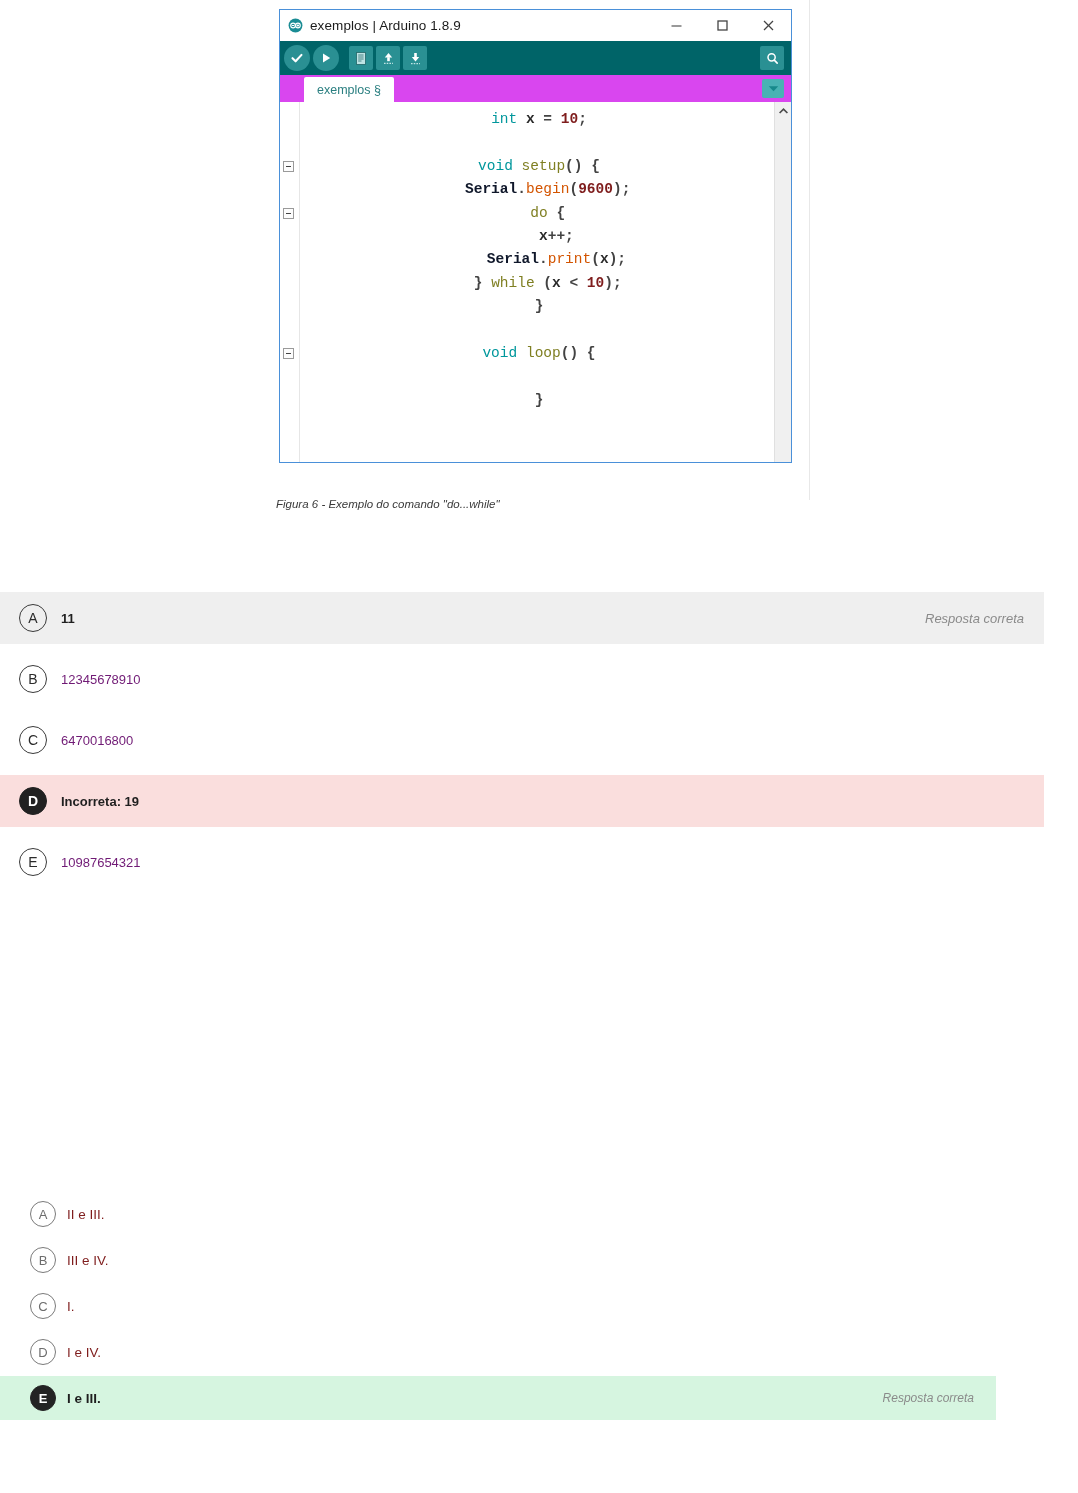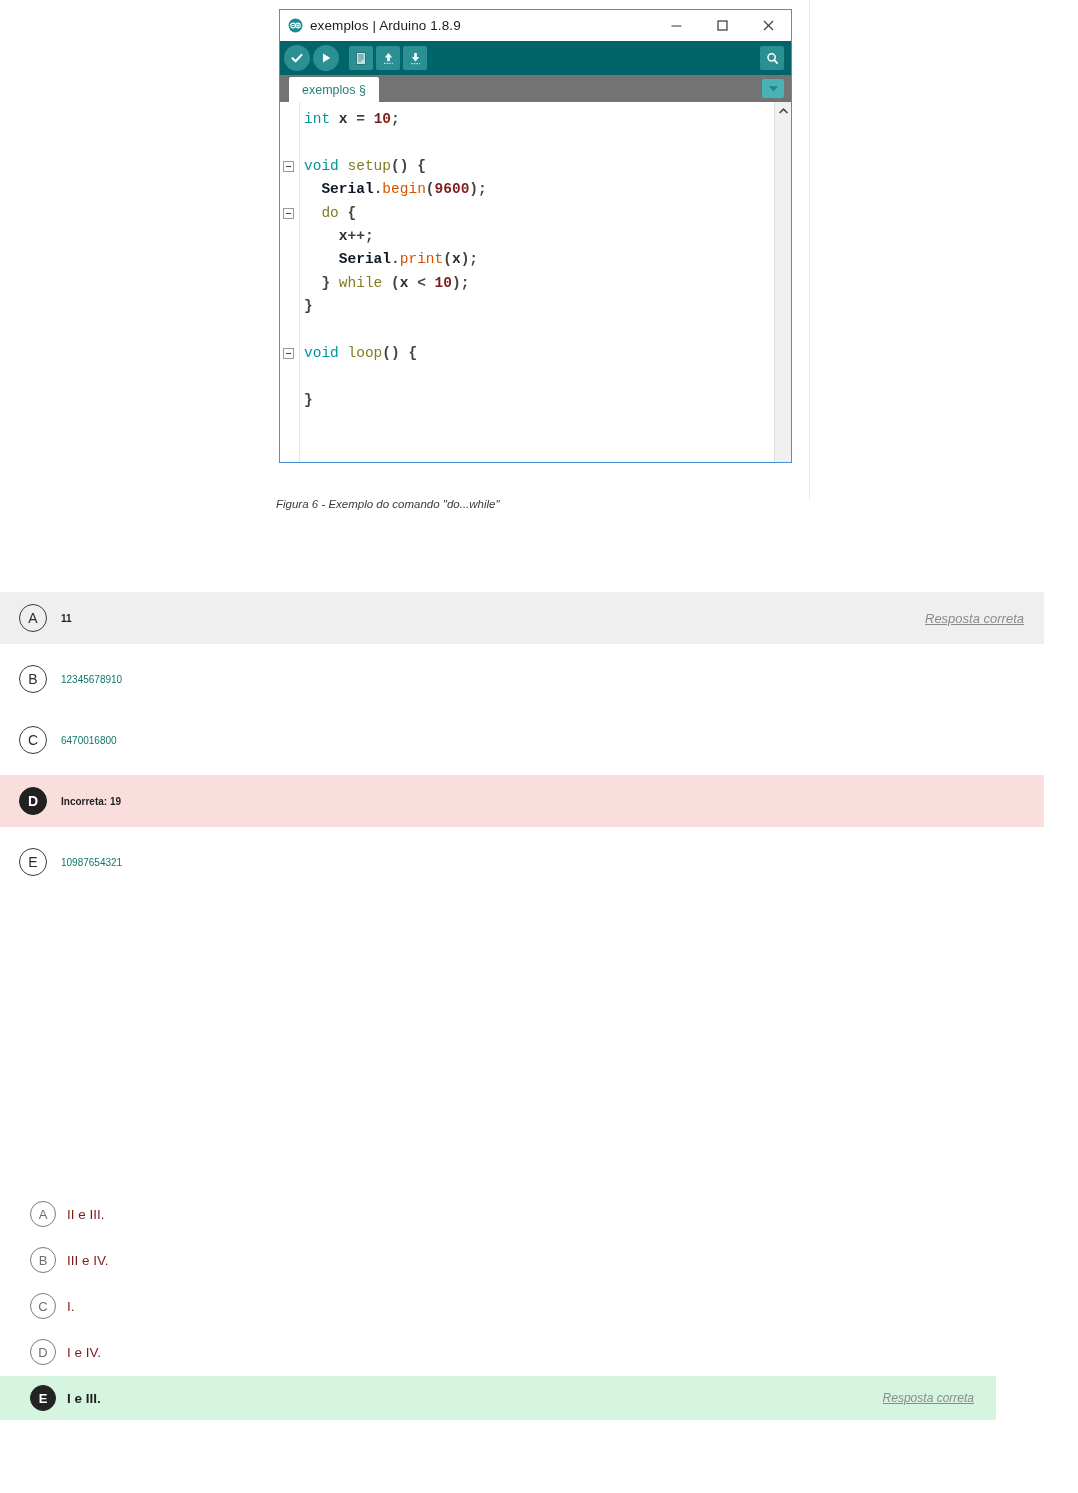--- a/index.html
+++ b/index.html
@@ -31,20 +31,21 @@
     position: absolute;
     left: 279px;
     top: 9px;
     width: 513px;
     height: 454px;
     background: #ffffff;
     border: 1px solid #4a90d9;
     box-sizing: border-box;
     display: flex;
     flex-direction: column;
+    text-align: center;
   }
 
   .ide-titlebar {
     height: 31px;
     background: #ffffff;
     display: flex;
     align-items: center;
     padding-left: 8px;
     box-sizing: border-box;
     flex: 0 0 auto;
@@ -120,24 +121,24 @@
     position: absolute;
     right: 7px;
     width: 24px; height: 24px;
     border-radius: 2px;
     background: #2a9093;
     display: flex; align-items: center; justify-content: center;
   }
 
   .ide-tabbar {
     height: 27px;
-    background: #737373;
+    background: #d946ef;
     display: flex;
     align-items: flex-end;
-    padding-left: 9px;
+    padding-left: 24px;
     box-sizing: border-box;
     flex: 0 0 auto;
     position: relative;
   }
   .sketch-tab {
     height: 25px;
     background: #ffffff;
     color: #2a7f80;
     font-size: 12.5px;
     display: flex;
@@ -278,42 +279,41 @@
   }
   #block-2 .opt-badge.filled {
     background: #232323;
     border-color: #232323;
     color: #ffffff;
     font-weight: bold;
   }
 
   .opt-text {
     font-size: 14.5px;
-    color: #0f766e;
-    white-space: nowrap;
-  }
-  #block-1 .opt-text { font-size: 10px; }
+    color: #701a75;
+    white-space: nowrap;
+  }
+  #block-1 .opt-text { font-size: 13px; }
   #block-1 .opt-row.highlight-gray .opt-text,
   #block-1 .opt-row.highlight-red  .opt-text {
     color: #1f1f1f;
     font-weight: bold;
   }
   #block-2 .opt-text { font-size: 13.5px; color: #7f1d1d; }
   #block-2 .opt-row.highlight-green .opt-text {
     color: #1f1f1f;
     font-weight: bold;
   }
 
   .opt-status {
     margin-left: auto;
     font-size: 13px;
     font-style: italic;
     color: #8a8a8a;
     white-space: nowrap;
-    text-decoration: underline;
   }
   #block-1 .opt-status { padding-right: 20px; }
   #block-2 .opt-status { padding-right: 22px; font-size: 12px; }
 </style>
 </head>
 <body>
 
 <div id="doc-page">
 
   <div id="ide-window">

